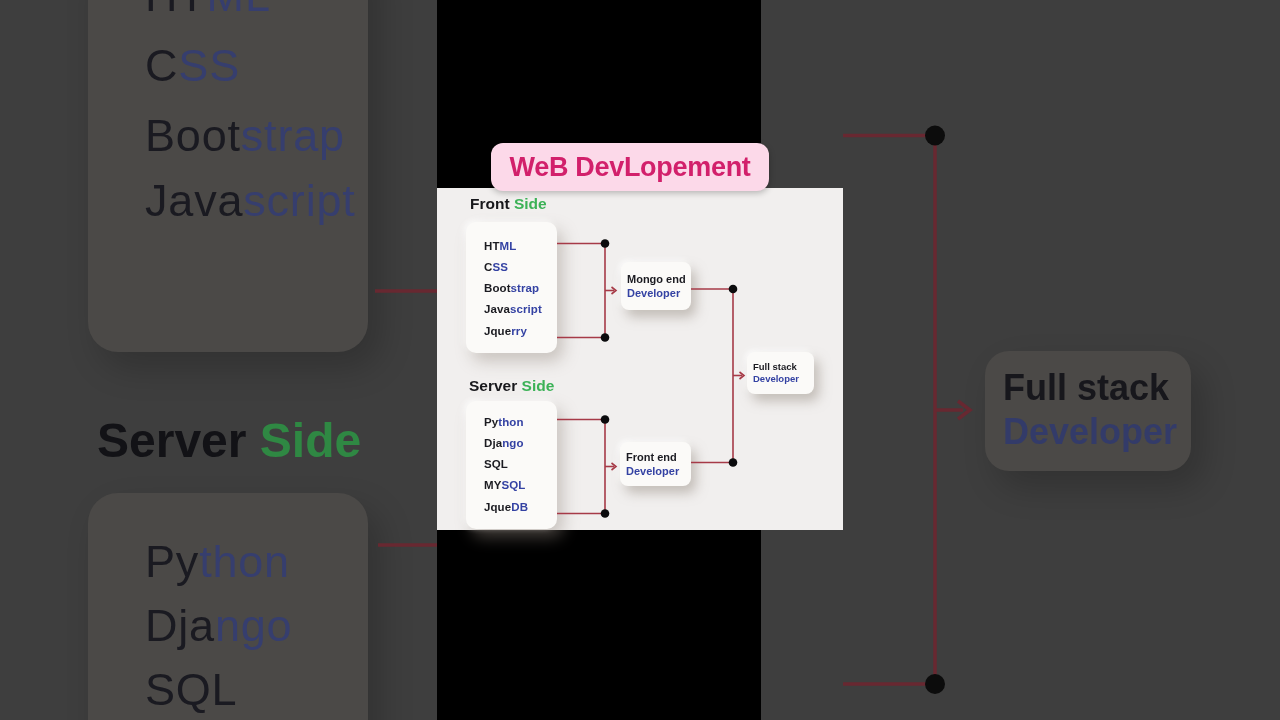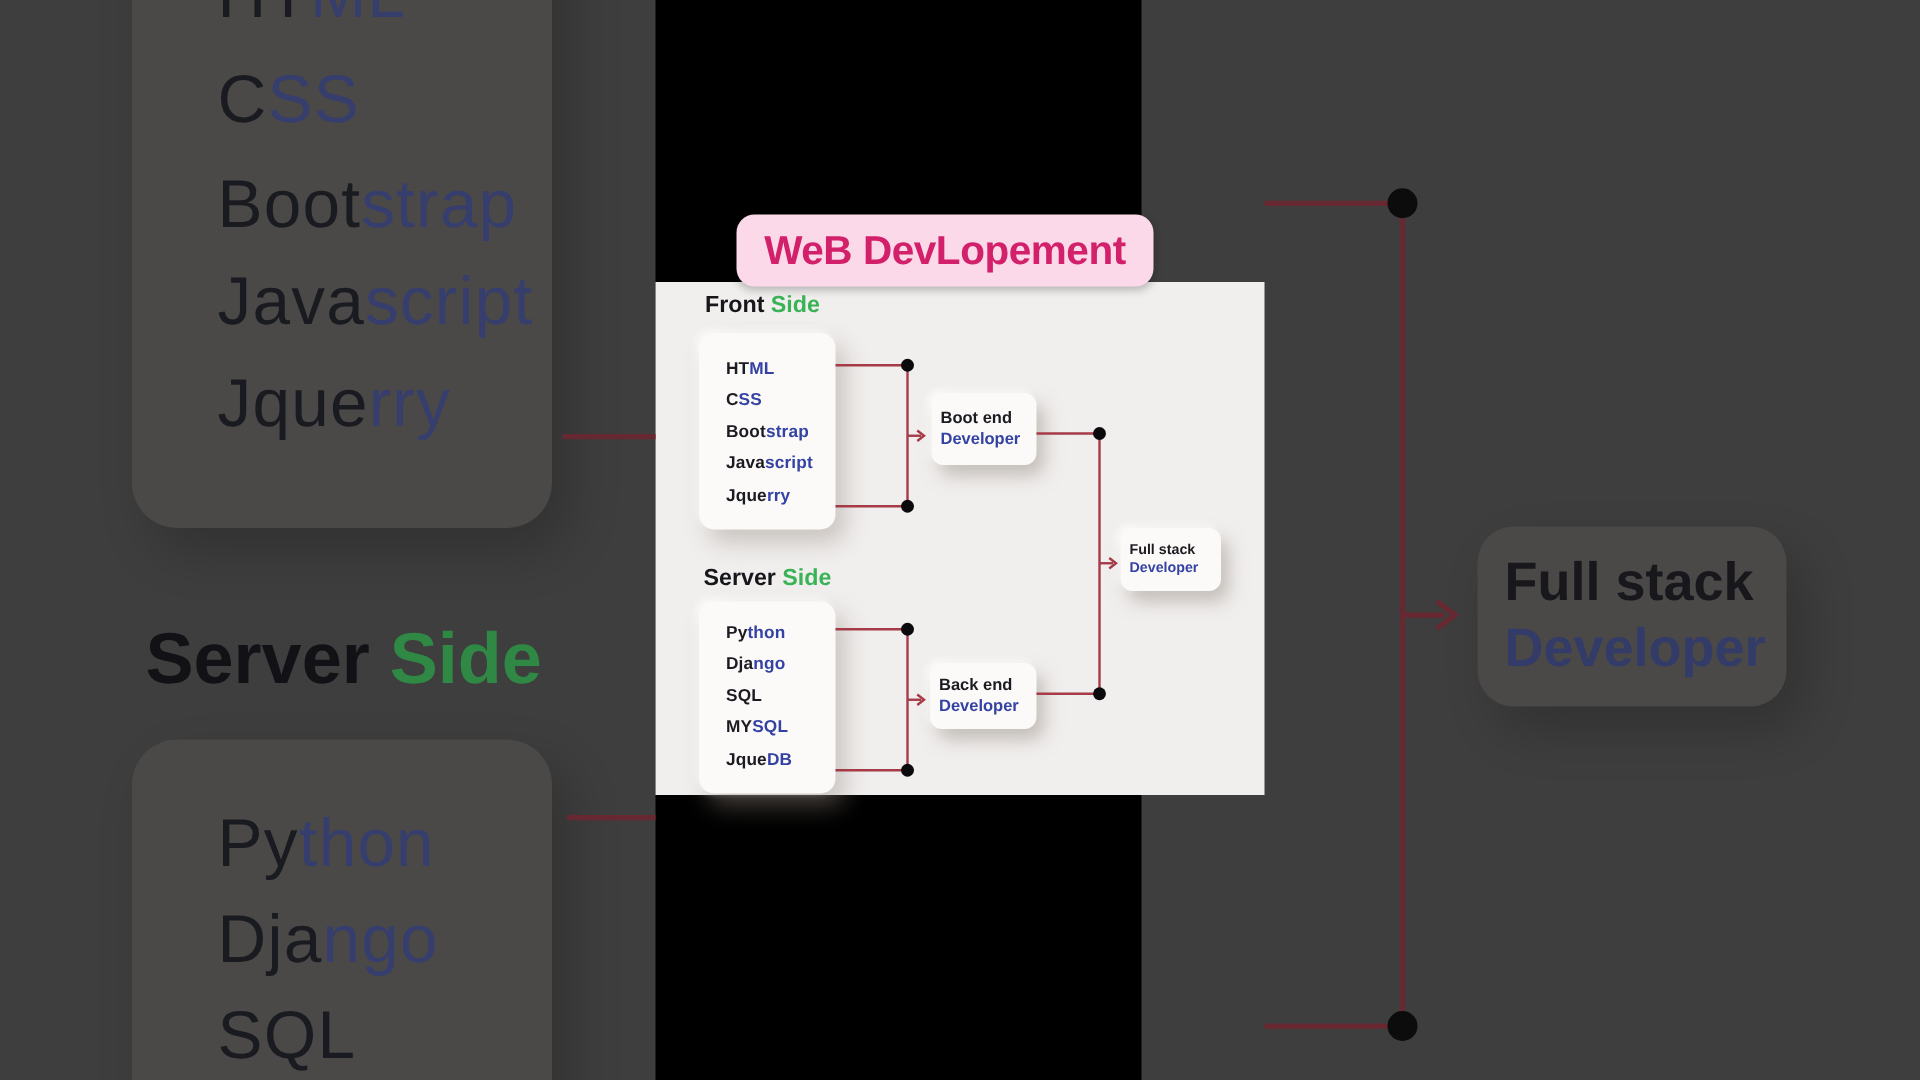--- a/index.html
+++ b/index.html
@@ -52,21 +52,20 @@
 <body>
 
 <div class="stage">
 
   <div class="strip strip-left">
     <div class="bg-card" style="left:88px; top:-62px; width:280px; height:414px;"></div>
     <div class="bg-item" style="left:145px; top:-4px;"><span>HT</span><span class="blue">ML</span></div>
     <div class="bg-item" style="left:145px; top:66px;"><span>C</span><span class="blue">SS</span></div>
     <div class="bg-item" style="left:145px; top:201px;"><span>Java</span><span class="blue">script</span></div>
     <div class="bg-item" style="left:145px; top:136px;"><span>Boot</span><span class="blue">strap</span></div>
-    <div class="bg-item" style="left:145px; top:269px;"><span>Jque</span><span class="blue">rry</span></div>
 
     <div class="bg-heading" style="left:97px; top:440px;"><span>Server </span><span class="green">Side</span></div>
 
     <div class="bg-card" style="left:88px; top:493px; width:280px; height:280px;"></div>
     <div class="bg-item" style="left:145px; top:562px;"><span>Py</span><span class="blue">thon</span></div>
     <div class="bg-item" style="left:145px; top:626px;"><span>Dja</span><span class="blue">ngo</span></div>
     <div class="bg-item" style="left:145px; top:690px;"><span>SQL</span><span class="blue"></span></div>
   </div>
 
   <div class="strip strip-right">
@@ -101,21 +100,21 @@
           <span>Java</span>
           <span class="blue">script</span>
         </div>
       <div class="row">
           <span>Jque</span>
           <span class="blue">rry</span>
         </div>
     </div>
 
     <div class="node" style="left:184px; top:262px; width:70px; height:48px;">
-      <div class="l1">Boot end</div>
+      <div class="l1">Mongo end</div>
       <div class="l2">Developer</div>
     </div>
 
     <div class="heading" style="left:32px; top:377px;"><span>Server </span><span class="green">Side</span></div>
 
     <div class="tech-card" style="left:29px; top:401px; height:128px; padding-top:10px;">
       <div class="row">
           <span>Py</span>
           <span class="blue">thon</span>
         </div>
@@ -131,21 +130,21 @@
           <span>MY</span>
           <span class="blue">SQL</span>
         </div>
       <div class="row">
           <span>Jque</span>
           <span class="blue">DB</span>
         </div>
     </div>
 
     <div class="node" style="left:183px; top:442px; width:71px; height:44px;">
-      <div class="l1">Back end</div>
+      <div class="l1">Front end</div>
       <div class="l2">Developer</div>
     </div>
 
     <div class="node small" style="left:310px; top:352px; width:67px; height:42px;">
       <div class="l1">Full stack</div>
       <div class="l2">Developer</div>
     </div>
   </div>
 
   <svg class="overlay" width="1280" height="720" viewBox="0 0 1280 720">

